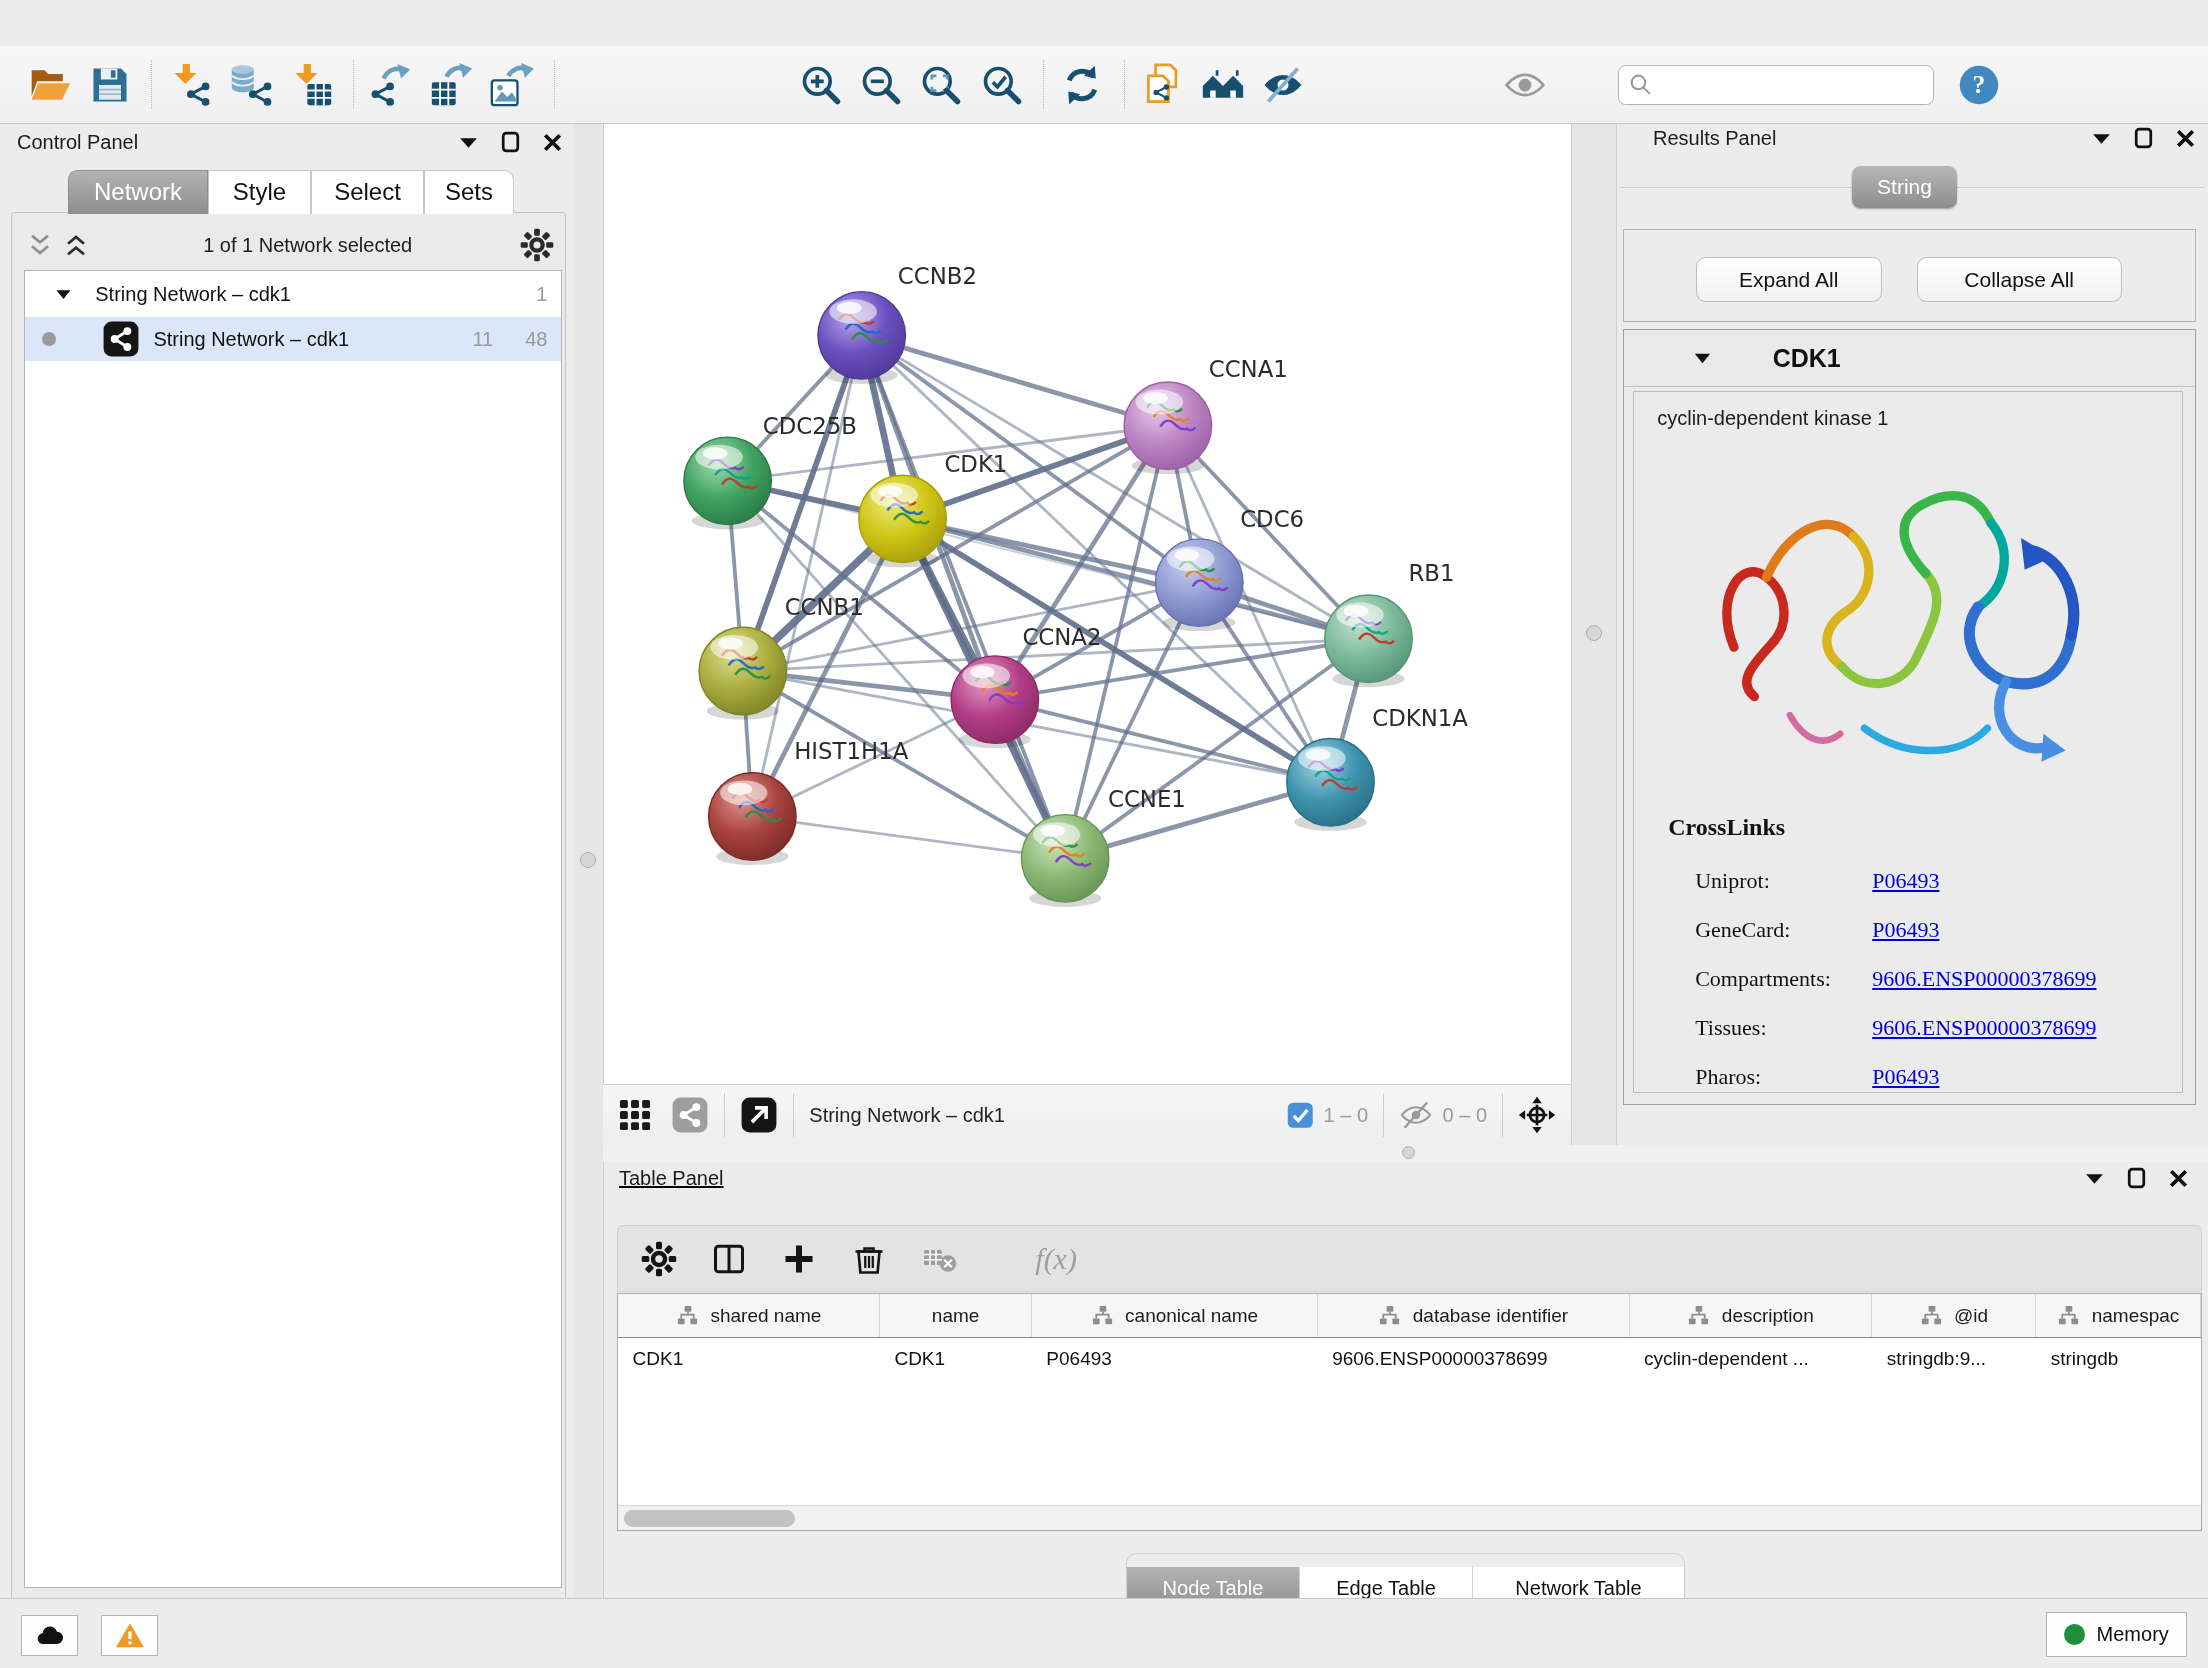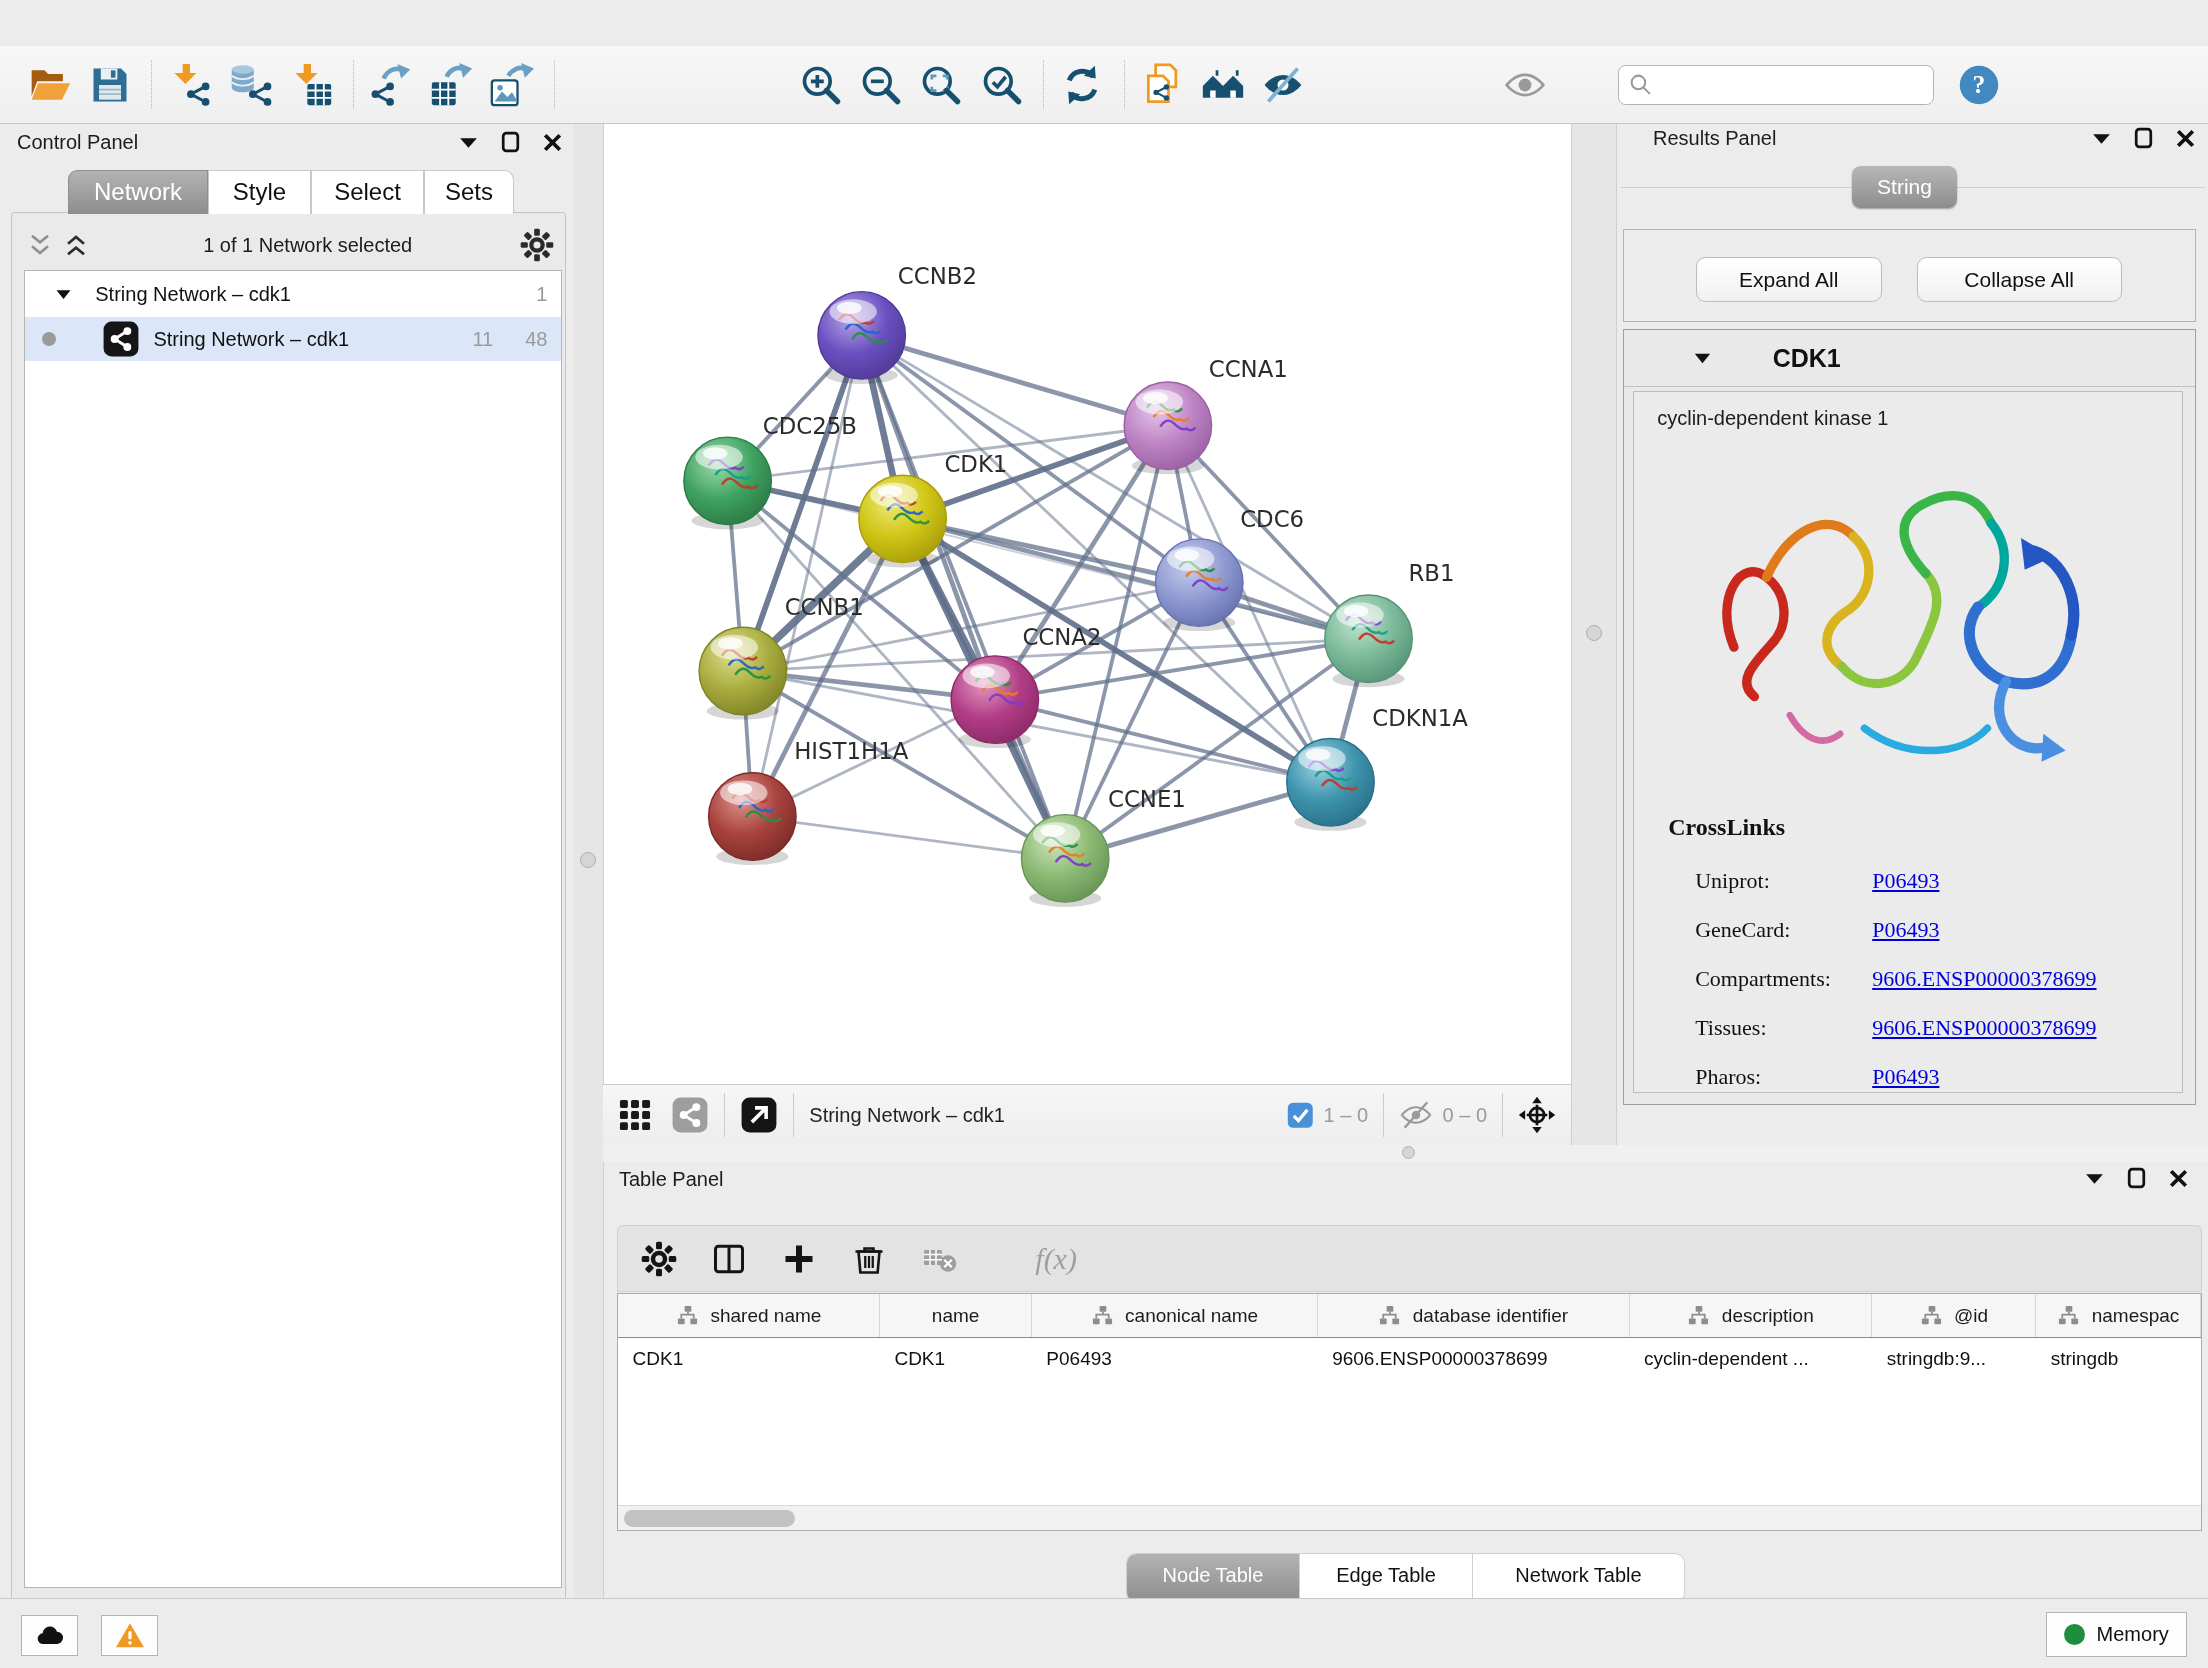--- a/index.html
+++ b/index.html
@@ -96,39 +96,39 @@
   .rp-desc { font-size:20px; color:#1c1c1c; padding:15px 0 0 23px; }
   .protein { position:absolute; left:44px; top:53px; width:466px; height:367px; }
   .xl-title { position:absolute; left:34px; top:422px; font-family:"Liberation Serif",serif; font-weight:bold; font-size:24px; color:#111; }
   .xl-rows { position:absolute; left:61px; top:464px; right:19px; }
   .xl-row { display:flex; height:49px; align-items:center; font-family:"Liberation Serif",serif; font-size:22px; }
   .xl-row .lab { width:177px; color:#111; }
   .xl-row a { color:#0000dd; text-decoration:underline; cursor:pointer; }
 
   
   .table-panel { position:absolute; left:603px; top:1162px; width:1605px; height:436px; background:#ececec; border-left:1px solid #cfcfcf; }
-  .tp-header { position:absolute; left:15px; right:17px; top:3.8px; display:flex; justify-content:space-between; align-items:flex-end; }
+  .tp-header { position:absolute; left:15px; right:17px; top:3.8px; display:flex; justify-content:space-between; align-items:center;text-decoration:underline; }
   .tp-toolbar { position:absolute; left:13.3px; top:63px; width:1585px; height:67px; background:#e3e3e3;
     border:1px solid #d0d0d0; border-radius:5.7px 5.7px 0 0; display:flex; align-items:center; padding-left:23px; gap:34px; }
   .tp-toolbar .ticon { width:36px; height:36px; cursor:pointer; }
   .tp-toolbar .ticon svg { width:100%; height:100%; }
   .fx { font-family:"Liberation Serif",serif; font-style:italic; font-size:30px; color:#9e9e9e; cursor:default;margin-left:44px; }
   .grid-table { position:absolute; left:13.3px; top:131px; width:1585px; height:238px; background:#fff; border:1px solid #ababab; overflow:hidden; }
   .gt-head { display:flex; height:44px; background:#f6f6f6; border-bottom:1.9px solid #8a8a8a; }
   .gt-hcell { display:flex; align-items:center; justify-content:center; gap:11.4px; font-size:19px; color:#1c1c1c;
     border-right:1px solid #d7d7d7; overflow:hidden; white-space:nowrap; cursor:pointer; }
   .gt-hcell svg { width:23px; height:23px; flex:0 0 auto; }
   .gt-row { display:flex; height:42px; cursor:pointer; }
   .gt-cell { font-size:19px; color:#111; padding:9.5px 0 0 14.3px; overflow:hidden; white-space:nowrap; }
   .hscroll { position:absolute; left:0; right:0; bottom:0; height:25px; background:#f1f1f1; border-top:1px solid #d8d8d8; }
   .hscroll .thumb { position:absolute; left:5.7px; top:3.8px; width:171px; height:17px; border-radius:8.6px; background:#c2c2c2; cursor:pointer; }
   .tp-tabs { position:absolute; left:523px; top:392px; display:flex; border-radius:9.5px; overflow:hidden;
     box-shadow:0 0 0 1px #cfcfcf; }
   .tp-tab { height:48px; line-height:42px; font-size:20px; text-align:center; background:#fff; color:#111;
-    border-right:1px solid #d2d2d2; cursor:pointer; }
+    border-right:1px solid #d2d2d2; cursor:pointer;margin-top:13px; }
   .tp-tab:last-child { border-right:none; }
   .tp-tab.sel { background:linear-gradient(#b3b3b3,#8d8d8d); color:#fff; }
 
   
   .statusbar { position:absolute; left:0; top:1598px; width:2208px; height:70px; background:#ececec; border-top:1px solid #c9c9c9; }
   .sb-btn { position:absolute; top:16px; height:41px; background:#fdfdfd; border:1.9px solid #b4b4b4; display:flex;
     align-items:center; justify-content:center; cursor:pointer; }
   .sb-btn svg { width:32px; height:32px; }
   .mem-btn { position:absolute; right:21px; top:13.3px; width:141px; height:45px; background:#fdfdfd; border:1px solid #b4b4b4;
     display:flex; align-items:center; justify-content:center; gap:11.4px; font-size:20px; color:#111; cursor:pointer; }

